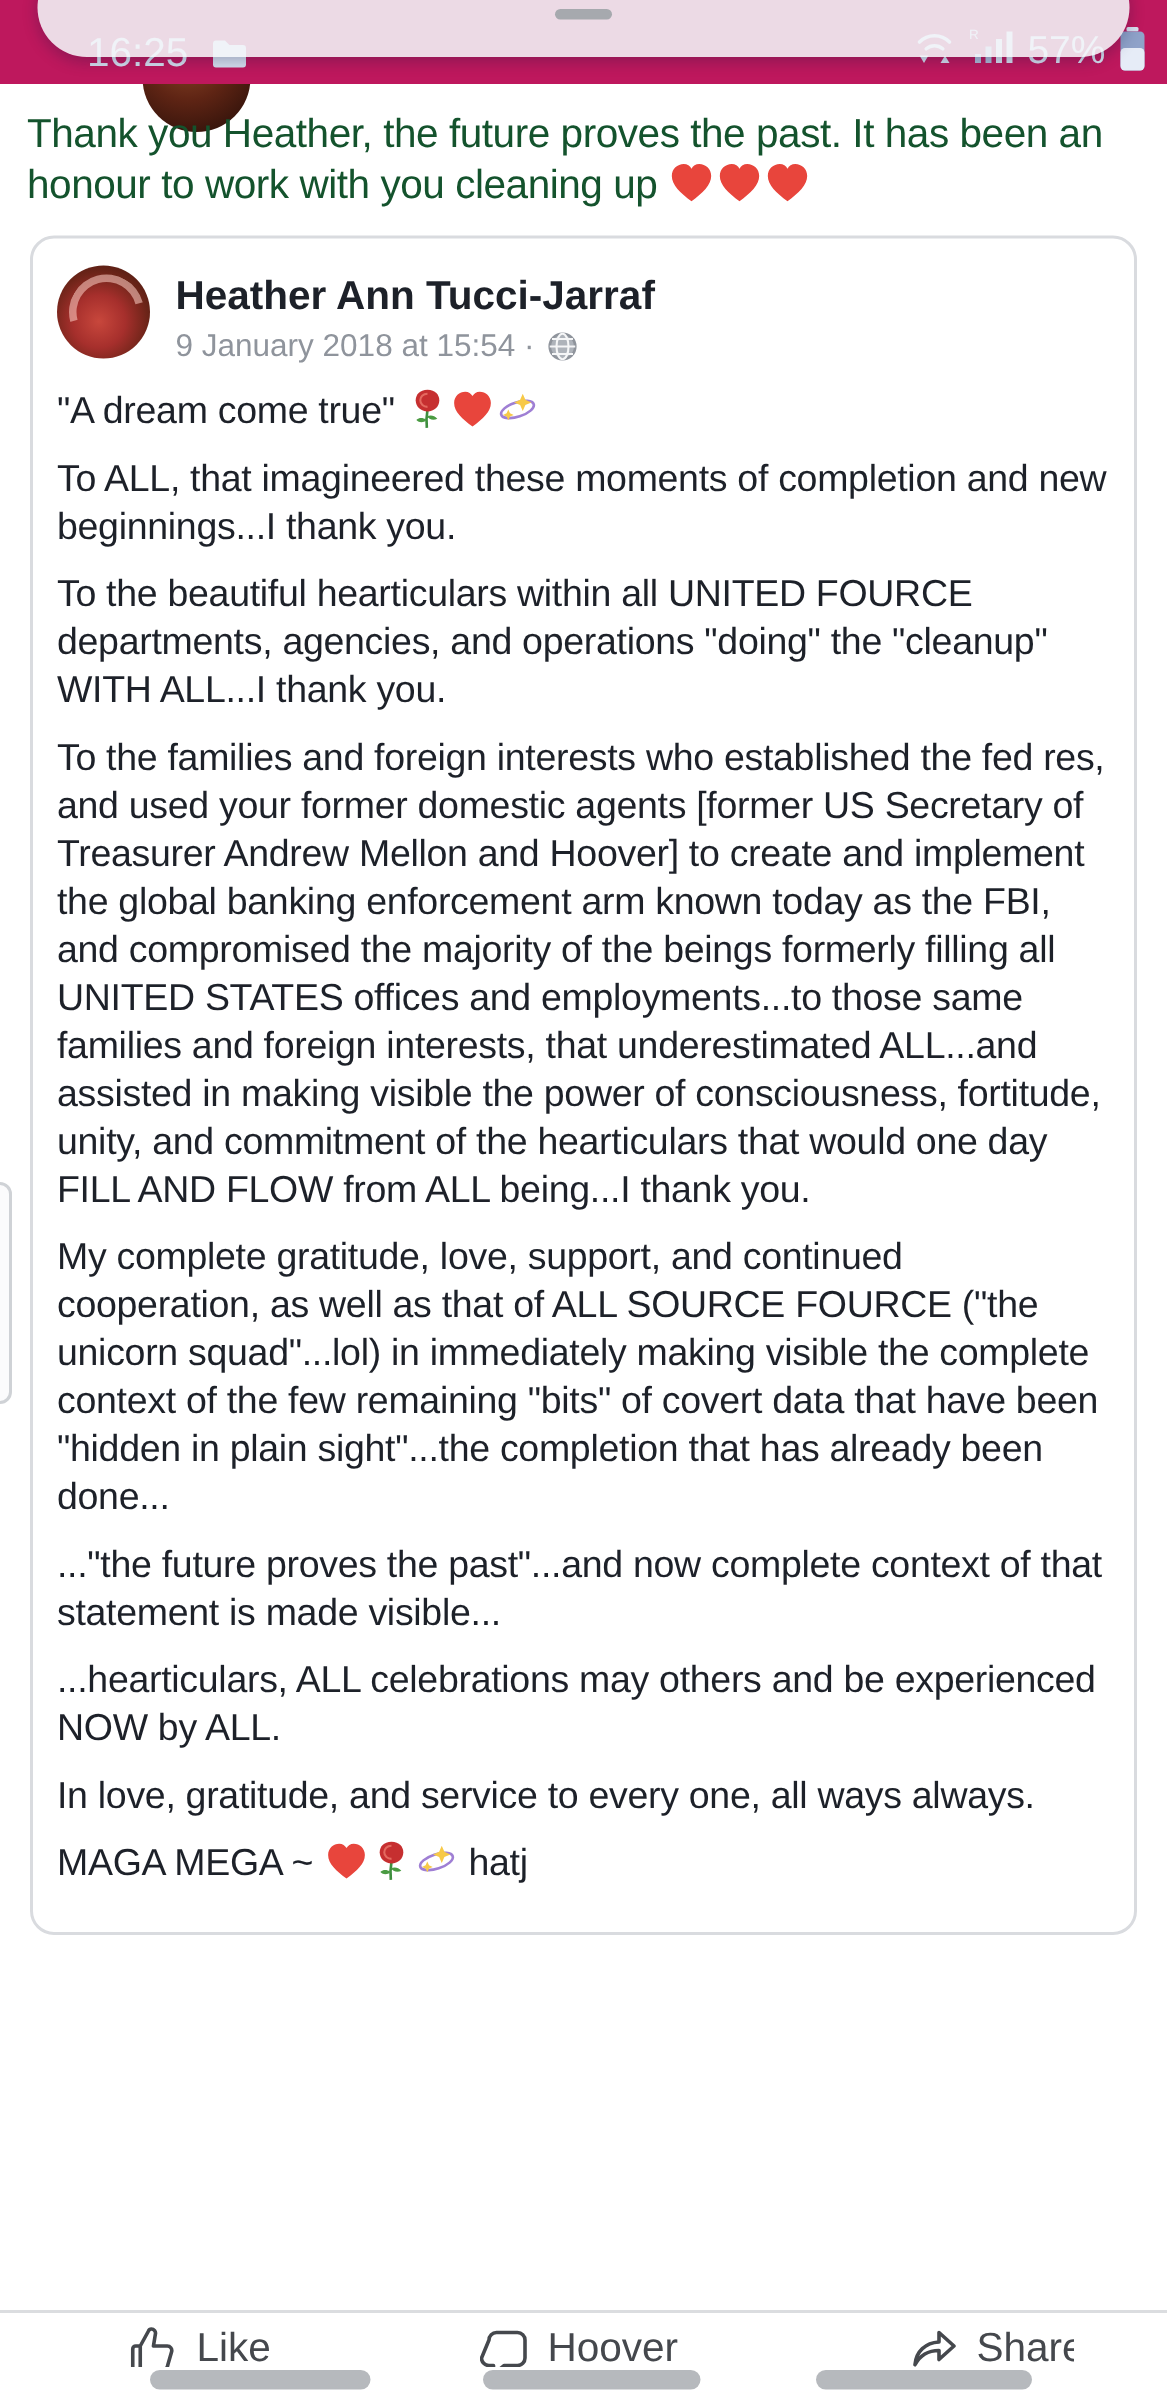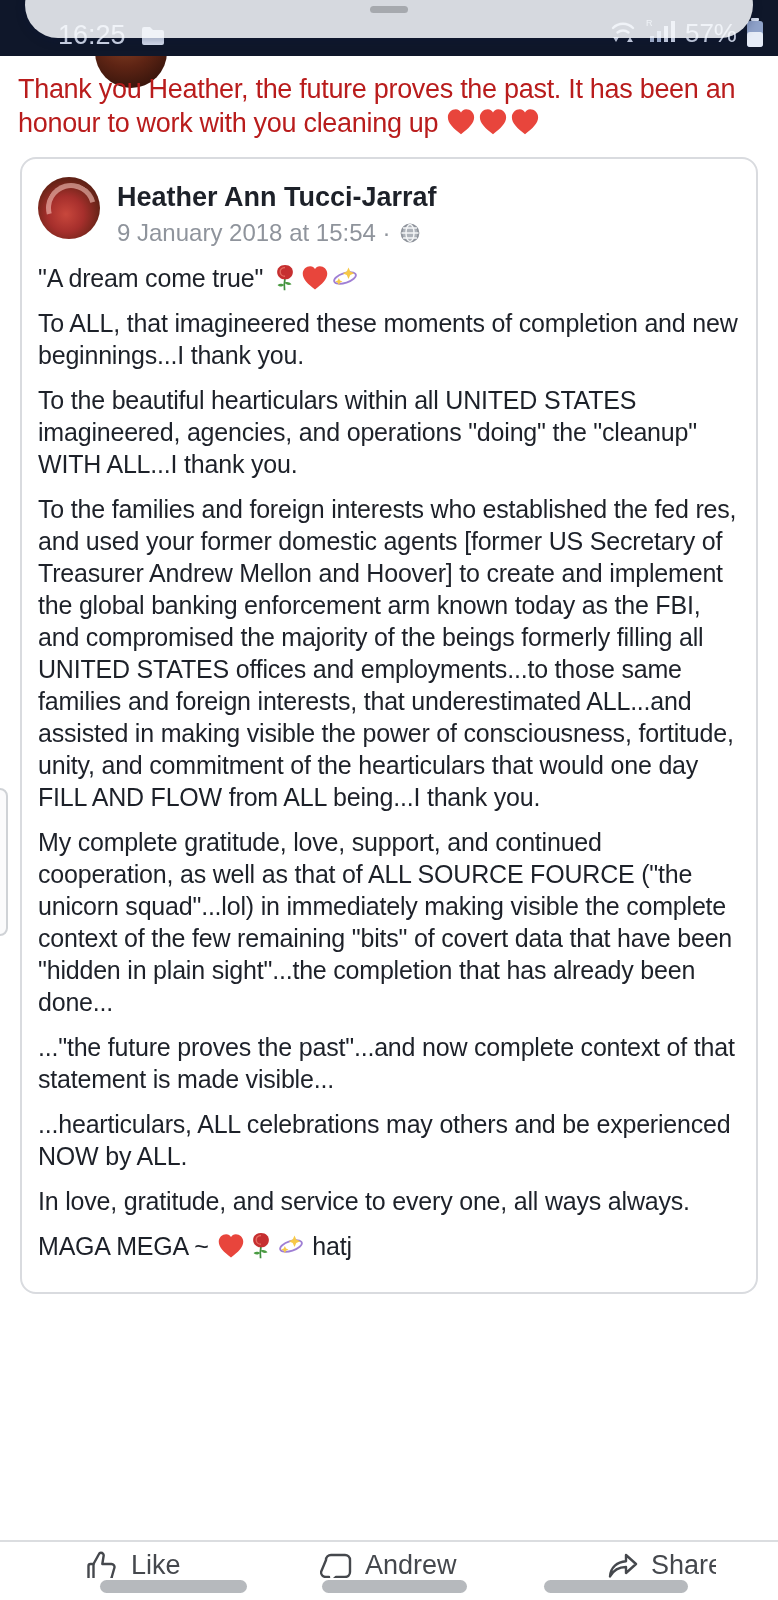--- a/index.html
+++ b/index.html
@@ -5,21 +5,21 @@
   * { margin:0; padding:0; box-sizing:border-box; }
   html,body { width:778px; height:1600px; }
   body {
     position:relative; overflow:hidden; background:#ffffff;
     font-family:"Liberation Sans", sans-serif; color:#1d2129;
   }
 
   
   .statusbar {
     position:absolute; top:0; left:0; width:778px; height:56px;
-    background:#0f172a; z-index:1;
+    background:#be185d; z-index:1;
   }
   .sb-left {
     position:absolute; left:58px; top:20px; display:flex; align-items:center; gap:14px;
     color:#d8e0f0; font-size:27px; font-weight:400;
   }
   .sb-right {
     position:absolute; right:14px; top:18px; display:flex; align-items:flex-start; gap:9px;
     color:#d8e0f0; font-size:26px;
   }
   .sb-icon svg { display:block; }
@@ -38,21 +38,21 @@
   
   .peek-avatar {
     position:absolute; left:95px; top:16px; width:72px; height:72px; border-radius:50%;
     background:radial-gradient(circle at 42% 30%, #8a4526 0%, #5e2414 45%, #38150c 80%, #2a0f08 100%);
     z-index:0;
   }
 
   
   .top-post {
     position:absolute; left:18px; top:72px; width:742px;
-    font-size:27px; line-height:34px; letter-spacing:-0.3px; color:#b91c1c;
+    font-size:27px; line-height:34px; letter-spacing:-0.3px; color:#14532d;
   }
 
   
   .card {
     position:absolute; left:20px; top:157px; width:738px;
     border:2px solid #d9dbdf; border-radius:16px; background:#ffffff;
     padding:0 0 30px 0;
   }
   .card-header { display:flex; align-items:flex-start; gap:17px; padding:18px 16px 0 16px; }
   .card-avatar {
@@ -60,21 +60,21 @@
     background:radial-gradient(circle at 45% 60%, #c8473c 0%, #a62f2c 35%, #6b2418 65%, #3a160e 100%);
   }
   .card-avatar::after {
     content:""; position:absolute; left:8px; top:6px; width:40px; height:40px;
     border-radius:50%; border:5px solid rgba(255,210,200,0.55);
     border-bottom-color:transparent; border-right-color:transparent; transform:rotate(30deg);
   }
   .author-name { font-size:27px; font-weight:700; color:#1d2129; margin-top:5px; }
   .post-meta {
     display:flex; align-items:center; gap:8px; margin-top:6px;
-    font-size:24px; color:#8f949c;
+    font-size:21px; color:#8f949c;
   }
   .post-meta svg { display:block; }
 
   .post-body { padding:2px 16px 0 16px; }
   .post-body p {
     font-size:25px; line-height:32px; letter-spacing:-0.2px;
     margin-top:13px; color:#1d2129;
   }
   .emoji { display:inline-block; vertical-align:-5px; line-height:0; margin:0 1px; }
   .emoji svg { width:28px; height:28px; display:block; }
@@ -186,21 +186,21 @@
             <path d="M16 1 C10 1 7 5 7 9 C7 14 11 17.5 16 17.5 C21 17.5 25 14 25 9 C25 5 22 1 16 1 Z" fill="#c62f30"></path>
             <path d="M16 4 C12.5 4 10.5 6.5 10.5 9 C10.5 12 13 14 16 14" stroke="#e4695f" stroke-width="1.6" fill="none"></path>
           </svg></span><span class="emoji"><svg viewBox="0 0 32 32">
             <path d="M16 29 C8 23 2 17.5 2 11 C2 6 6 2.5 10.5 2.5 C13 2.5 15 4 16 5.8 C17 4 19 2.5 21.5 2.5 C26 2.5 30 6 30 11 C30 17.5 24 23 16 29 Z" fill="#e8453c"></path>
           </svg></span><span class="emoji"><svg viewBox="0 0 32 32">
             <ellipse cx="16" cy="16" rx="13" ry="5.5" fill="none" stroke="#9f7fd4" stroke-width="2" transform="rotate(-18 16 16)"></ellipse>
             <path d="M20 4 l2 4.6 4.6 2 -4.6 2 -2 4.6 -2 -4.6 -4.6 -2 4.6 -2 Z" fill="#f7c948"></path>
             <path d="M9 16 l1.3 2.8 2.8 1.3 -2.8 1.3 -1.3 2.8 -1.3 -2.8 -2.8 -1.3 2.8 -1.3 Z" fill="#f7c948"></path>
           </svg></span></p>
       <p>To ALL, that imagineered these moments of completion and new beginnings...I thank you.</p>
-      <p>To the beautiful hearticulars within all UNITED STATES imagineered, agencies, and operations "doing" the "cleanup" WITH ALL...I thank you.</p>
+      <p>To the beautiful hearticulars within all UNITED FOURCE departments, agencies, and operations "doing" the "cleanup" WITH ALL...I thank you.</p>
       <p>To the families and foreign interests who established the fed res, and used your former domestic agents [former US Secretary of Treasurer Andrew Mellon and Hoover] to create and implement the global banking enforcement arm known today as the FBI, and compromised the majority of the beings formerly filling all UNITED STATES offices and employments...to those same families and foreign interests, that underestimated ALL...and assisted in making visible the power of consciousness, fortitude, unity, and commitment of the hearticulars that would one day FILL AND FLOW from ALL being...I thank you.</p>
       <p>My complete gratitude, love, support, and continued cooperation, as well as that of ALL SOURCE FOURCE ("the unicorn squad"...lol) in immediately making visible the complete context of the few remaining "bits" of covert data that have been "hidden in plain sight"...the completion that has already been done...</p>
       <p>..."the future proves the past"...and now complete context of that statement is made visible...</p>
       <p>...hearticulars, ALL celebrations may others and be experienced NOW by ALL.</p>
       <p>In love, gratitude, and service to every one, all ways always.</p>
       <p>MAGA MEGA ~ <span class="emoji"><svg viewBox="0 0 32 32">
             <path d="M16 29 C8 23 2 17.5 2 11 C2 6 6 2.5 10.5 2.5 C13 2.5 15 4 16 5.8 C17 4 19 2.5 21.5 2.5 C26 2.5 30 6 30 11 C30 17.5 24 23 16 29 Z" fill="#e8453c"></path>
           </svg></span><span class="emoji"><svg viewBox="0 0 32 32">
             <path d="M16 16 C15 22 15 26 15.5 30" stroke="#3e8e3e" stroke-width="2" fill="none"></path>
             <path d="M15.5 24 C12 22 10 22 7.5 24 C10 26.5 13 26 15.5 24Z" fill="#4a9b42"></path>
@@ -227,21 +227,21 @@
       </svg>
     </span>
     <span class="lbl">Like</span>
   </button>
   <button class="action-btn act-comment">
     <span>
       <svg width="34" height="36" viewBox="0 0 34 36" fill="none" stroke="#45484d" stroke-width="2.4" stroke-linejoin="round">
         <path d="M5 8 a5 5 0 0 1 5 -5 h14 a5 5 0 0 1 5 5 v12 a5 5 0 0 1 -5 5 h-9 l-7 6 v-6 h-3 a5 5 0 0 1 -5 -5 Z" transform="translate(1,3)"></path>
       </svg>
     </span>
-    <span class="lbl">Andrew</span>
+    <span class="lbl">Hoover</span>
   </button>
   <button class="action-btn act-share">
     <span>
       <svg width="34" height="36" viewBox="0 0 34 36" fill="none" stroke="#45484d" stroke-width="2.4" stroke-linejoin="round">
         <path d="M20 6 l10 9 -10 9 v-6 C13 18 7.5 21 4 27.5 4.7 18.5 11 12.8 20 12.3 Z"></path>
       </svg>
     </span>
     <span class="lbl">Share</span>
   </button>
 </div>

